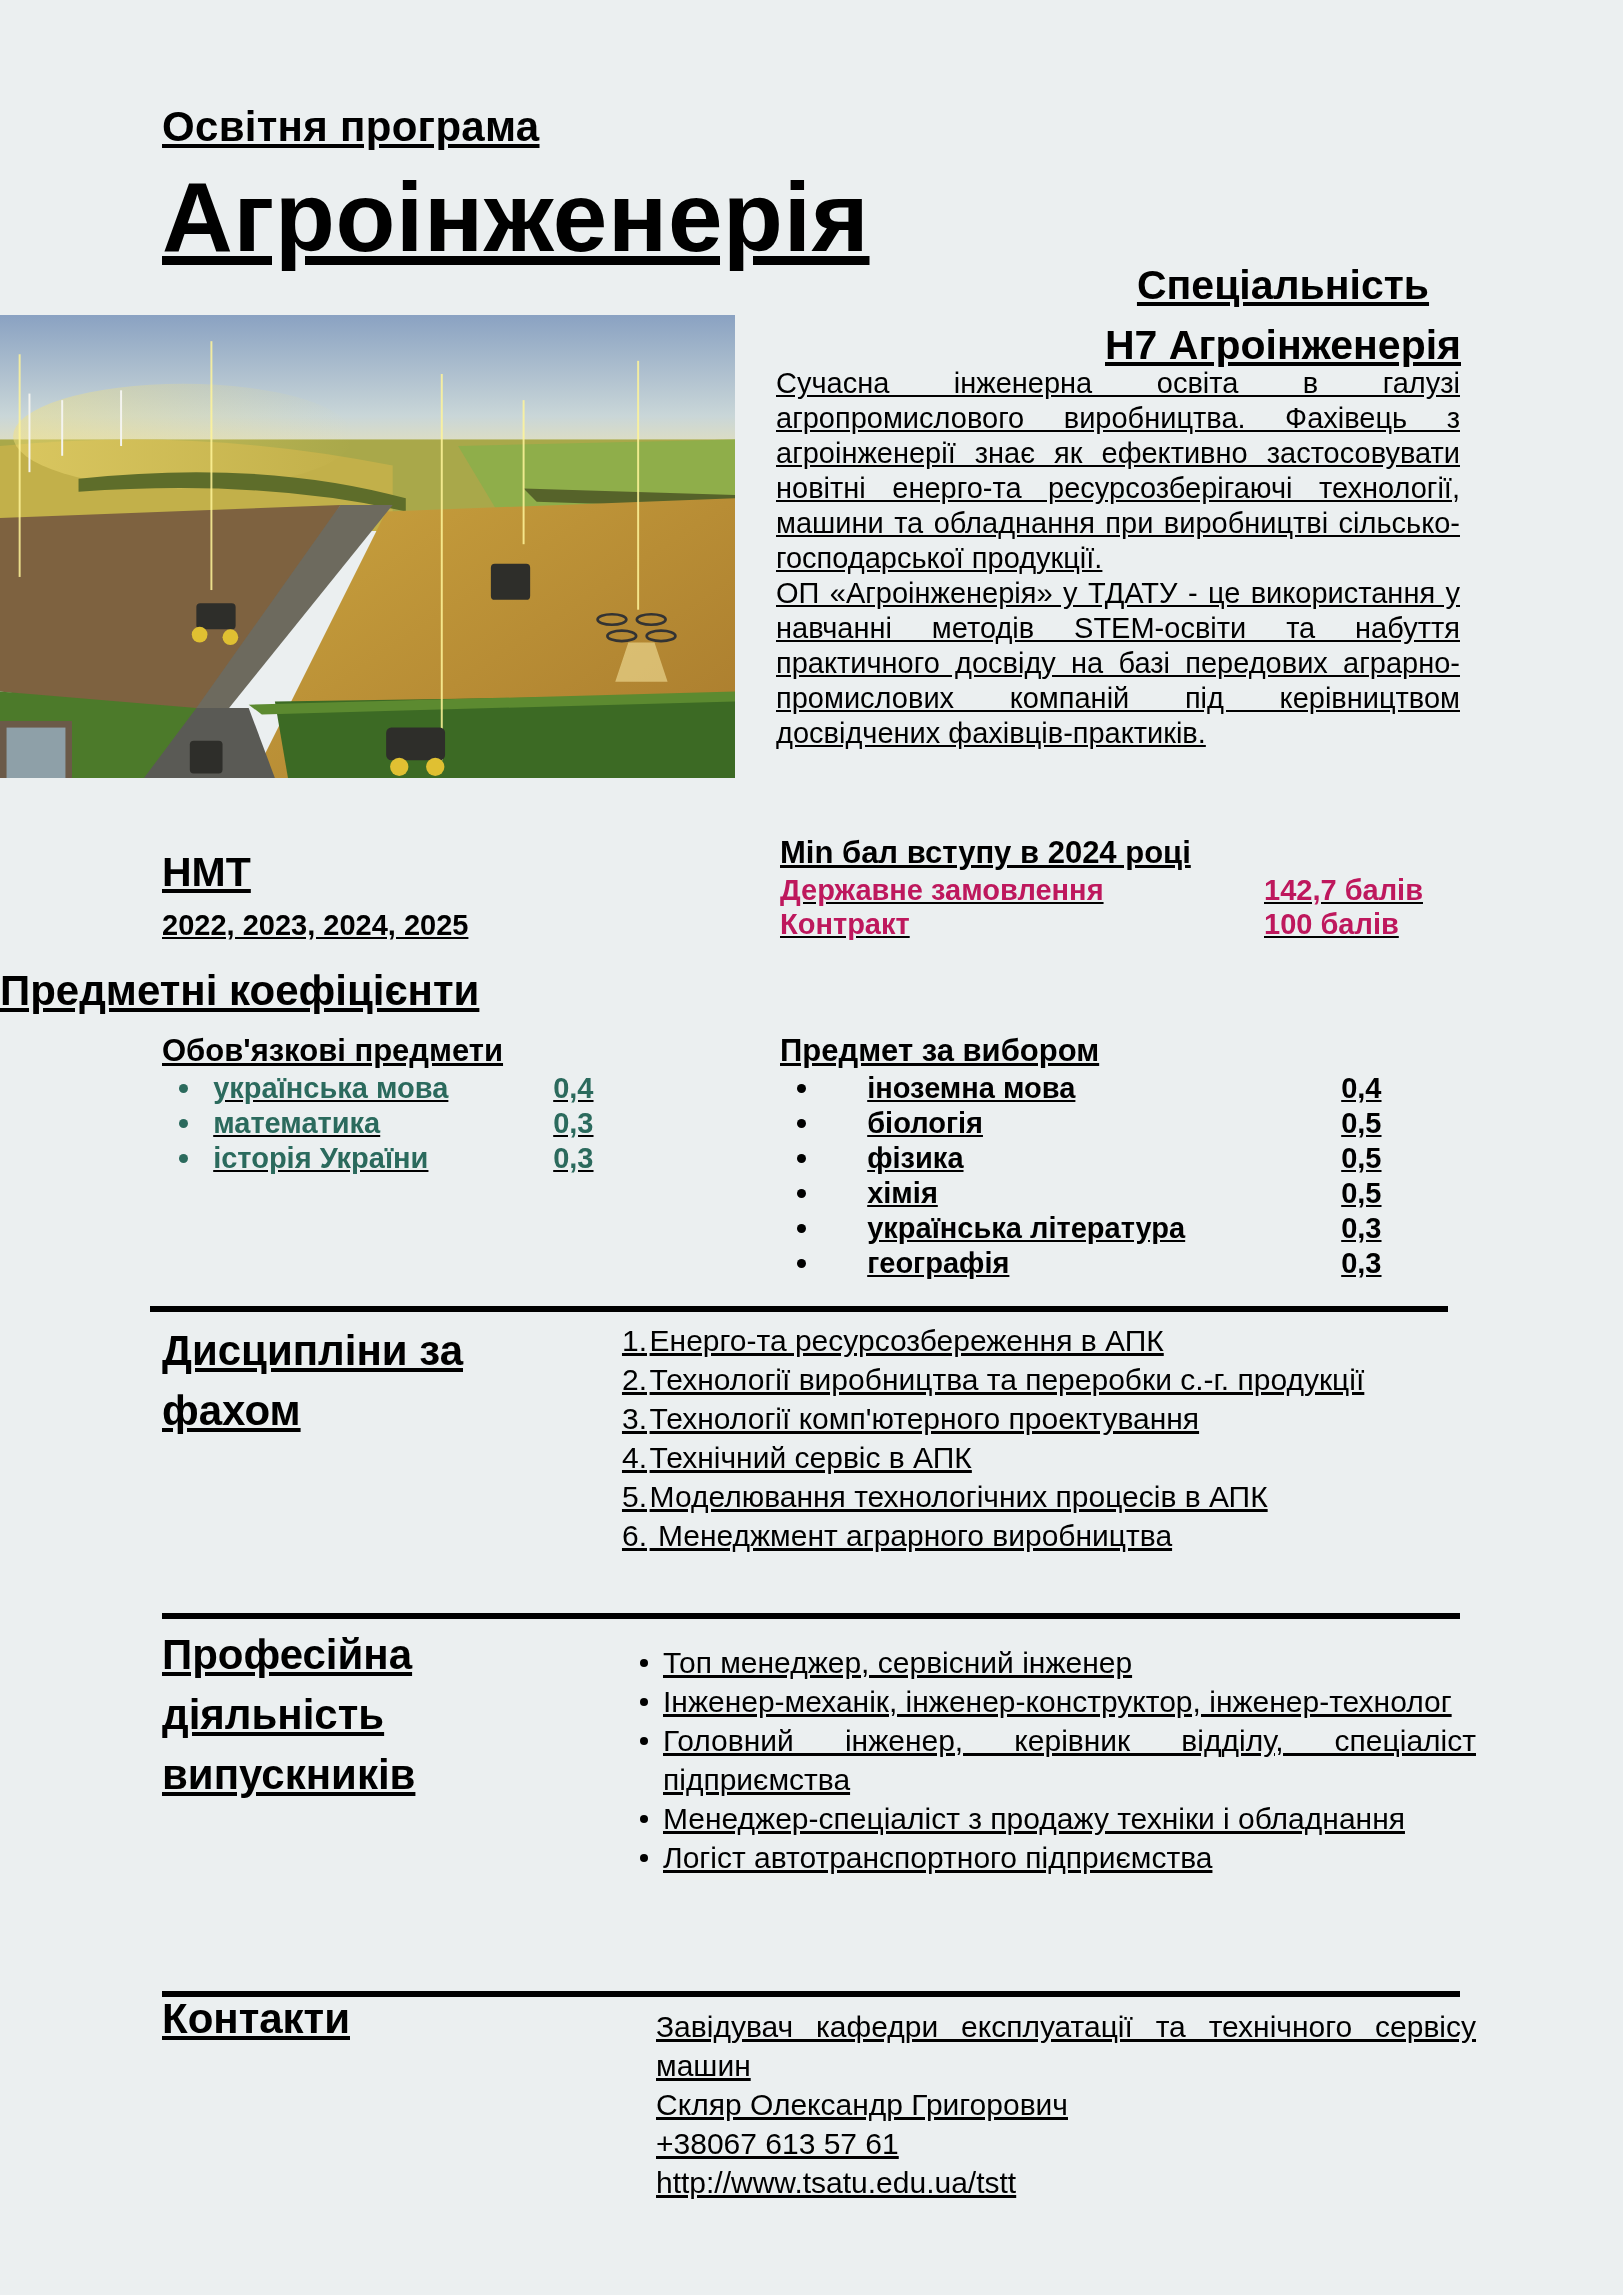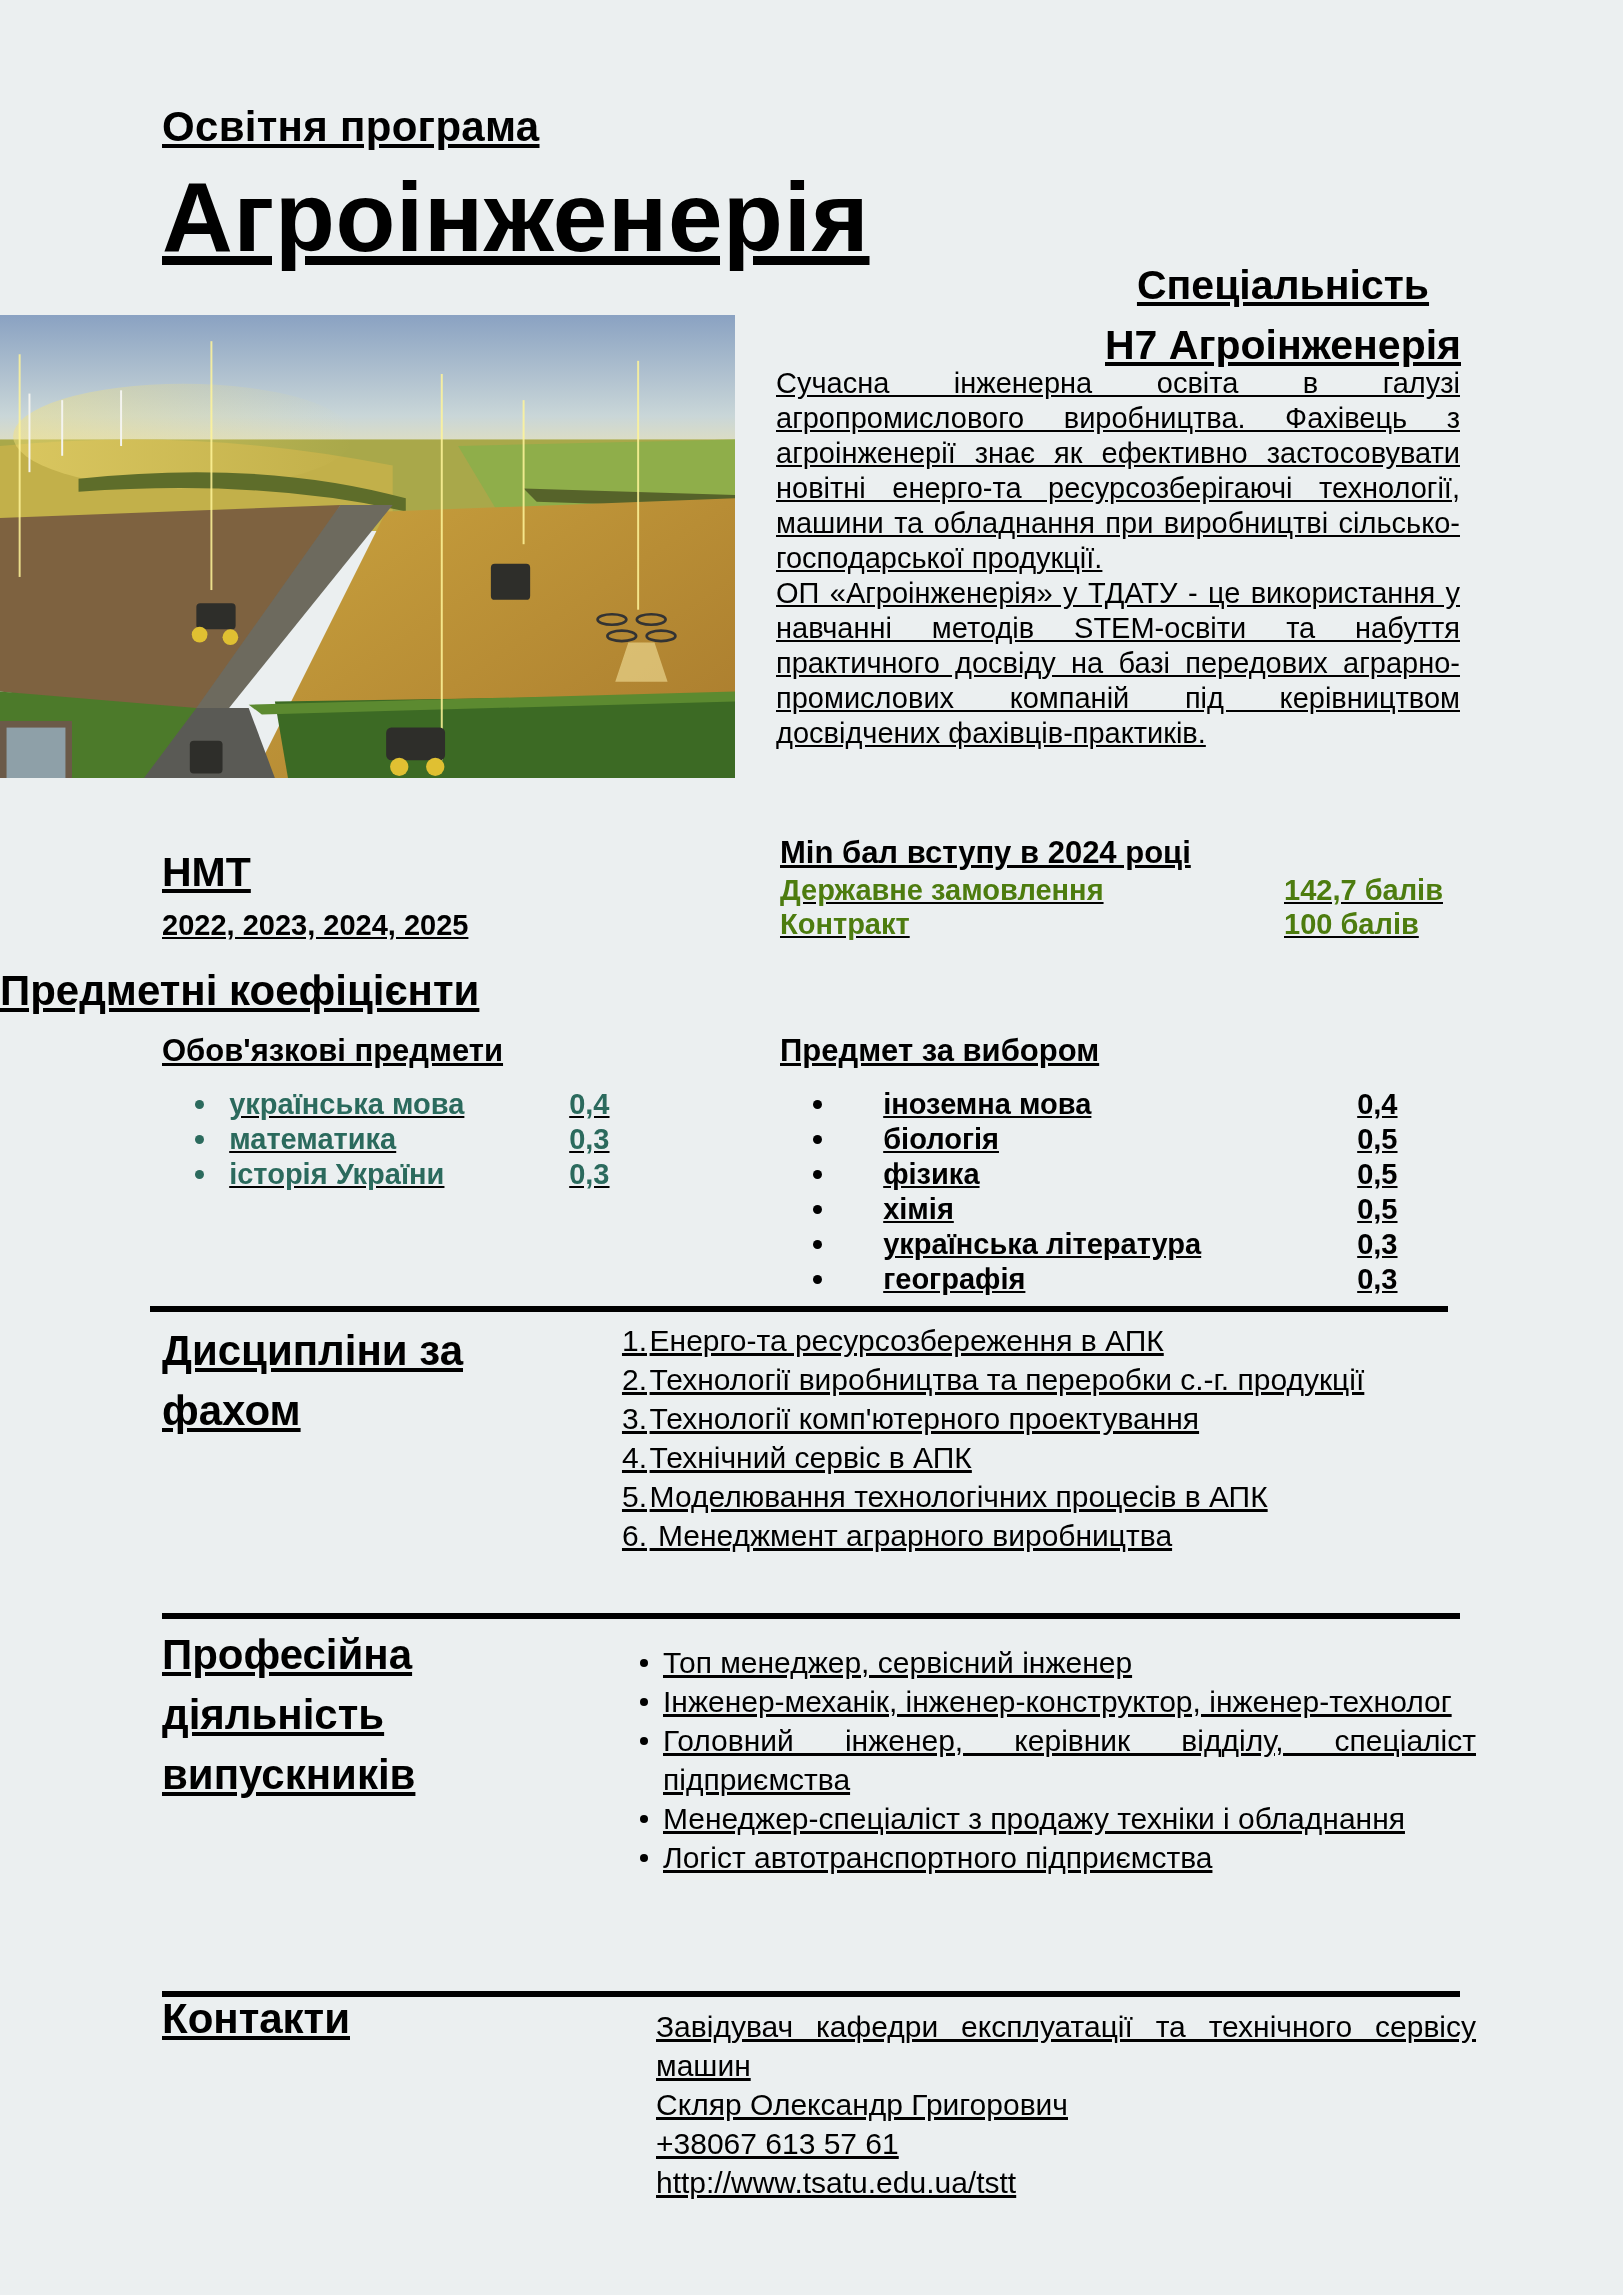--- a/index.html
+++ b/index.html
@@ -5,21 +5,21 @@
   html, body { margin: 0; padding: 0; }
   body {
     width: 1623px; height: 2295px;
     background: #ebeff0;
     position: relative;
     overflow: hidden;
     font-family: "Liberation Sans", "DejaVu Sans", sans-serif;
     color: #000;
   }
   .abs { position: absolute; text-decoration: underline; }
-  .green { color: #4d7c0f; gap: 20px; }
+  .green { color: #be185d; }
 
   
   .kicker { left: 162px; top: 103px; font-size: 42px; font-weight: bold; letter-spacing: 0.3px; }
   .title  { left: 162px; top: 164px; font-size: 98px; font-weight: bold; line-height: 1.1; letter-spacing: 0.7px; }
 
   
   .spec { right: 162px; top: 255px; text-align: center; font-weight: bold; font-size: 41px; line-height: 60px; }
 
   
   .hero { left: 0; top: 315px; width: 735px; height: 463px; overflow: hidden; }
@@ -40,21 +40,21 @@
   .minscore { left: 780px; top: 832px; width: 680px; }
   .minscore .head { font-size: 31px; font-weight: 600; line-height: 41px; }
   .minscore .row { display: flex; font-size: 29px; font-weight: bold; line-height: 34px; }
   .minscore .row .lbl { width: 484px; }
 
   
   .coef-title { left: 0; width: 1623px; top: 967px; text-align: left; font-size: 42px; font-weight: bold; }
   .req { left: 162px; top: 1030px; }
   .opt { left: 780px; top: 1030px; }
   .col-head { font-size: 31px; font-weight: bold; line-height: 41px; }
-  .clist { margin: 16px; padding: 0; list-style: none; }
+  .clist { margin: 0; padding: 0; list-style: none; }
   .clist li { display: flex; align-items: center; font-size: 29px; line-height: 35px; }
   .clist .dot { width: 9.2px; height: 9.2px; border-radius: 50%; background: currentColor; margin: 0 25px 0 17px; }
   .req .clist li { font-weight: bold; color: #2b6a5d; }
   .req .clist .name { width: 340px; }
   .opt .clist li { font-weight: 600; gap: 36px; }
   .opt .clist .name { width: 438px; }
 
   
   .rule { background: #000; height: 5.9px; }
   .rule1 { left: 150px; top: 1306px; width: 1298px; }

